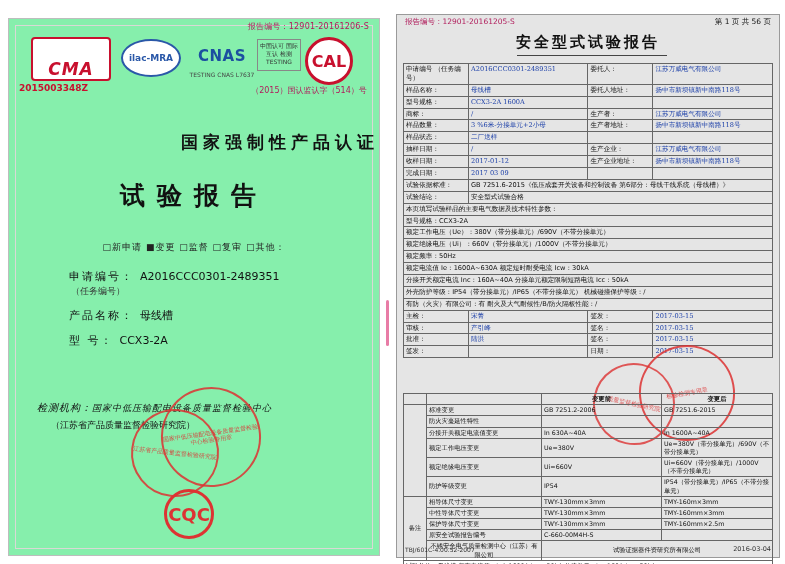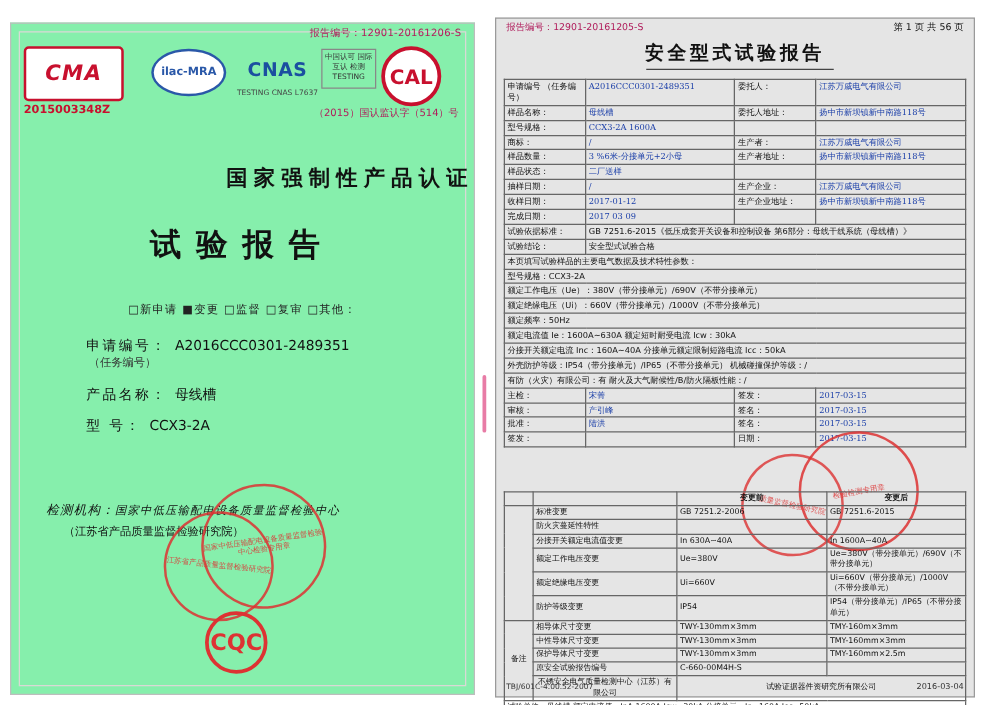--- a/index.html
+++ b/index.html
@@ -6,22 +6,22 @@
   body{width:785px;height:564px;font-family:"DejaVu Sans","Liberation Sans",sans-serif;color:#1a1a1a;}
   .page{position:relative;width:785px;height:564px;overflow:hidden;background:#fff;}
 
   
   .left-doc{position:absolute;left:8px;top:18px;width:370px;height:536px;border:1px solid #bdbdbd;background:#86efac;}
   .left-inner{position:absolute;left:6px;top:6px;right:6px;bottom:6px;border:1px solid #d9d9d5;}
   .report-no-left{position:absolute;right:10px;top:2px;font-size:8px;color:#b01c5b;letter-spacing:.2px;}
 
   .logos{position:absolute;left:0;right:0;top:18px;height:62px;}
   .logo{position:absolute;top:0;}
-  .logo-ma{left:10px;width:76px;height:40px;border:2px solid #c8102e;border-radius:4px;background:#fff;
-    display:flex;align-items:center;justify-content:center;}
+  .logo-ma{left:22px;width:76px;height:40px;border:2px solid #c8102e;border-radius:4px;background:#fff;
+    display:flex;align-items:flex-end;justify-content:center;}
   .logo-ma span{color:#c8102e;font-weight:bold;font-size:17px;letter-spacing:1px;font-style:italic;}
   .ma-code{position:absolute;left:10px;top:46px;font-size:9px;color:#c8102e;font-weight:bold;}
   .logo-ilac{left:112px;top:2px;width:56px;height:34px;border-radius:50%;border:2px solid #2a58a8;
     display:flex;align-items:center;justify-content:center;background:#fff;}
   .logo-ilac span{font-size:9px;color:#2a58a8;font-weight:bold;}
   .logo-cnas{left:176px;top:4px;width:74px;height:30px;display:flex;align-items:center;justify-content:center;}
   .logo-cnas span{font-size:15px;color:#1b4fa0;font-weight:bold;letter-spacing:.5px;}
   .cnas-sub{position:absolute;left:176px;top:34px;width:74px;text-align:center;font-size:6px;color:#444;line-height:1.25;}
   .cn-box{position:absolute;left:248px;top:2px;width:44px;height:32px;border:1px solid #888;font-size:6px;
     color:#333;text-align:center;line-height:1.3;padding-top:2px;box-sizing:border-box;}

